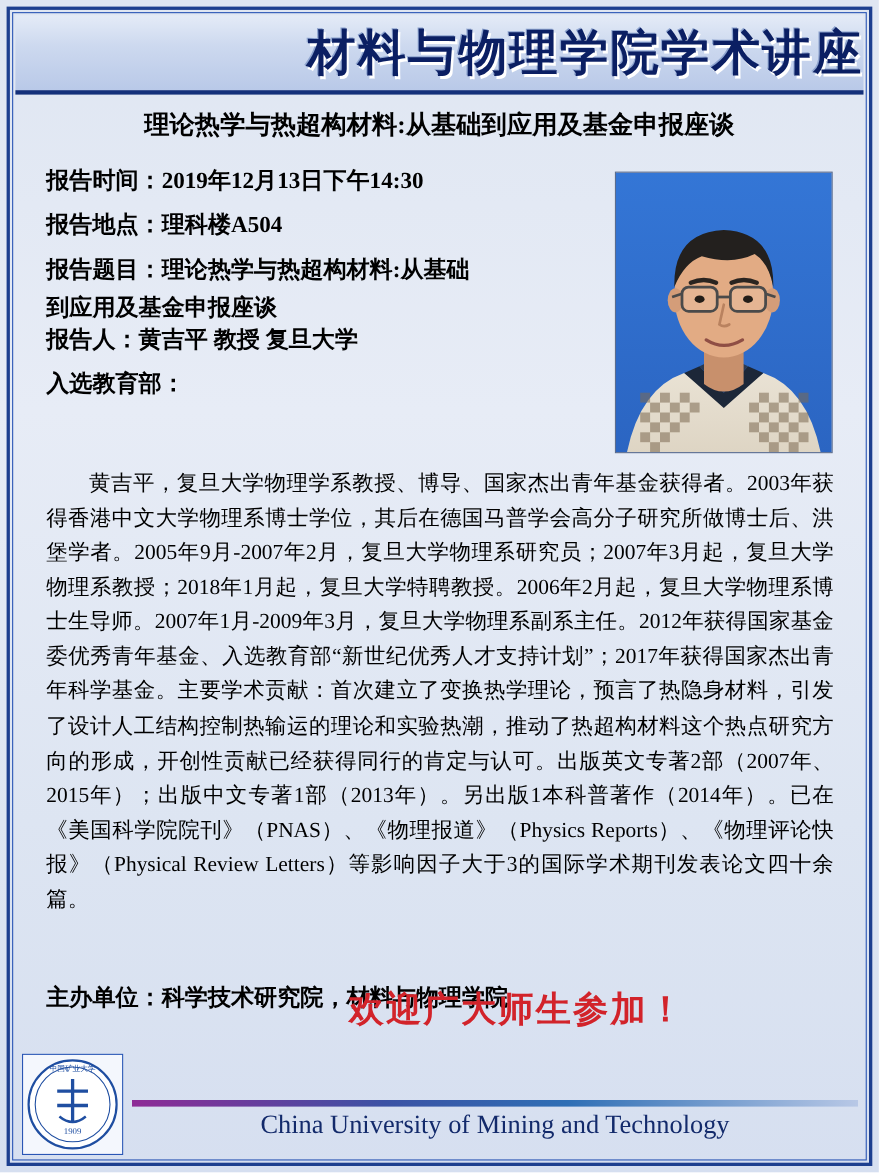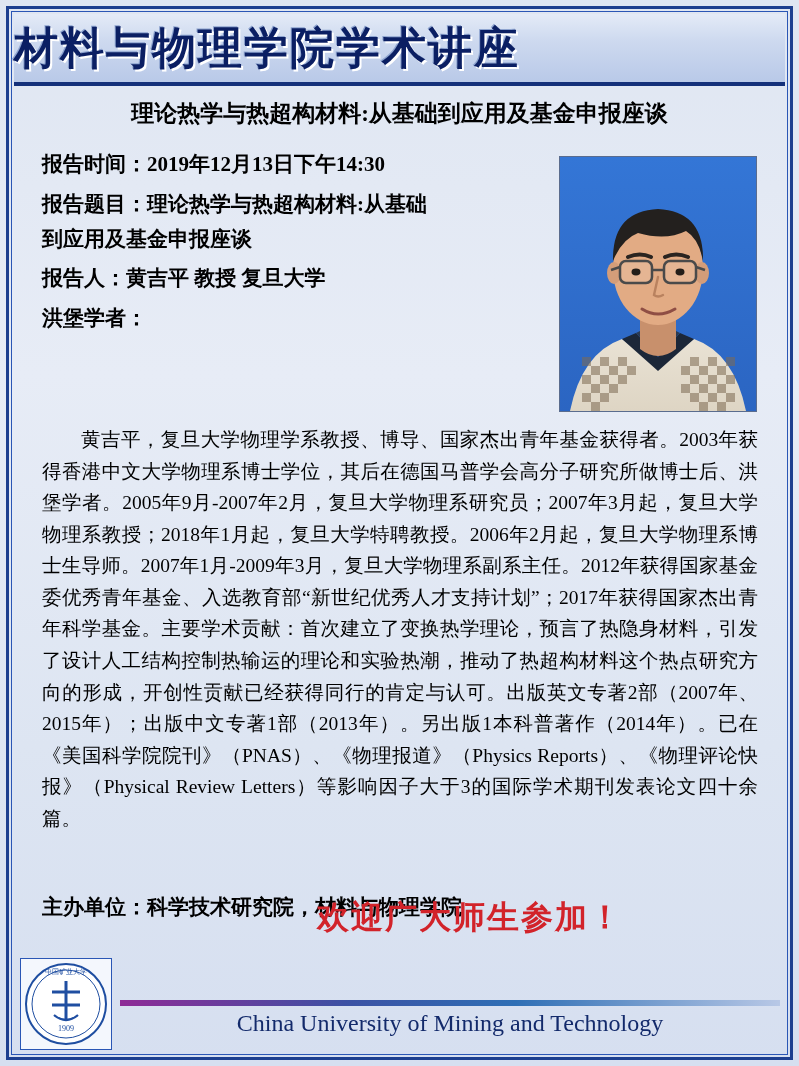--- a/index.html
+++ b/index.html
@@ -46,21 +46,21 @@
     position: absolute;
     left: 14px;
     top: 14px;
     width: 771px;
     height: 72px;
     background: linear-gradient(180deg, #e4ebf7 0%, #cdd9ef 40%, #b9c9e8 100%);
     border-bottom: 4px solid #14307a;
     box-sizing: border-box;
     display: flex;
     align-items: center;
-    justify-content: flex-start;
+    justify-content: flex-end;
   }
   .banner-title {
     font-family: "Liberation Serif", "DejaVu Serif", serif;
     font-weight: bold;
     font-size: 44px;
     letter-spacing: 2px;
     color: #0b1f63;
     text-shadow: 2px 2px 0 #ffffff, -1px -1px 0 #8ea4cf;
     white-space: nowrap;
   }
@@ -96,21 +96,21 @@
   }
   .info-row .lbl {
     font-weight: bold;
   }
   .info-row .val {
     font-weight: bold;
   }
   .info-cont {
     font-size: 21px;
     font-weight: bold;
-    margin-bottom: 11px;
+    margin-bottom: 1px;
     margin-top: -6px;
   }
 
   
   .photo {
     position: absolute;
     right: 42px;
     top: 156px;
     width: 196px;
     height: 254px;
@@ -205,28 +205,31 @@
     <div class="banner-title">材料与物理学院学术讲座</div>
   </div>
 
   <div class="main-title">理论热学与热超构材料:从基础到应用及基金申报座谈</div>
 
   <div class="info">
     <div class="info-row">
       <span class="lbl">报告时间：</span><span class="val">2019年12月13日下午14:30</span>
     </div>
     <div class="info-row">
+      <span class="lbl">报告地点：</span><span class="val">理科楼A504</span>
+    </div>
+    <div class="info-row">
       <span class="lbl">报告题目：</span><span class="val">理论热学与热超构材料:从基础</span>
     </div>
     <div class="info-cont">到应用及基金申报座谈</div>
     <div class="info-row">
       <span class="lbl">报告人：</span><span class="val">黄吉平 教授 复旦大学</span>
     </div>
     <div class="info-row">
-      <span class="lbl">洪堡学者：</span>
+      <span class="lbl">入选教育部：</span>
     </div>
   </div>
 
   <div class="photo">
     <svg width="196" height="254" viewBox="0 0 196 254">
       <defs>
         <linearGradient id="bgG" x1="0" y1="0" x2="0" y2="1">
           <stop offset="0%" stop-color="#3476d6"></stop>
           <stop offset="100%" stop-color="#2b65c2"></stop>
         </linearGradient>

